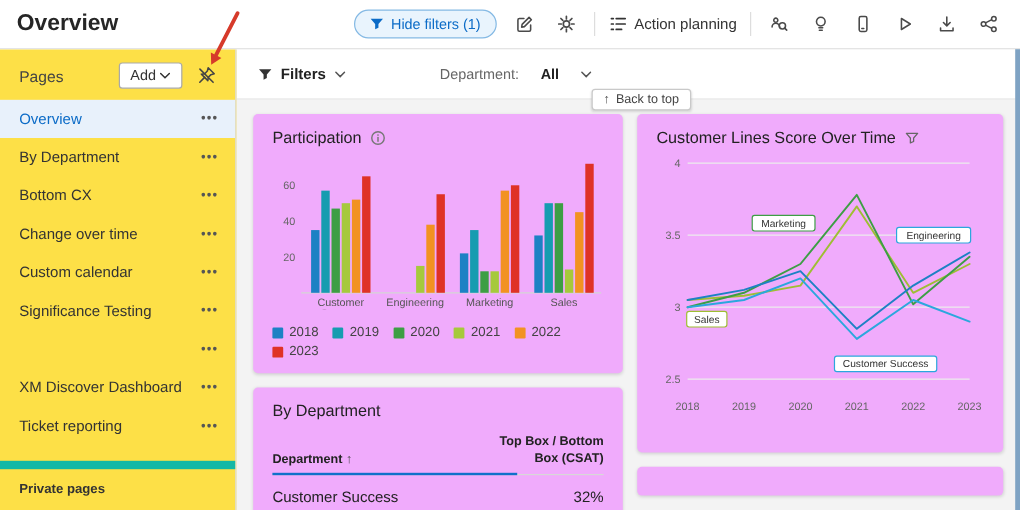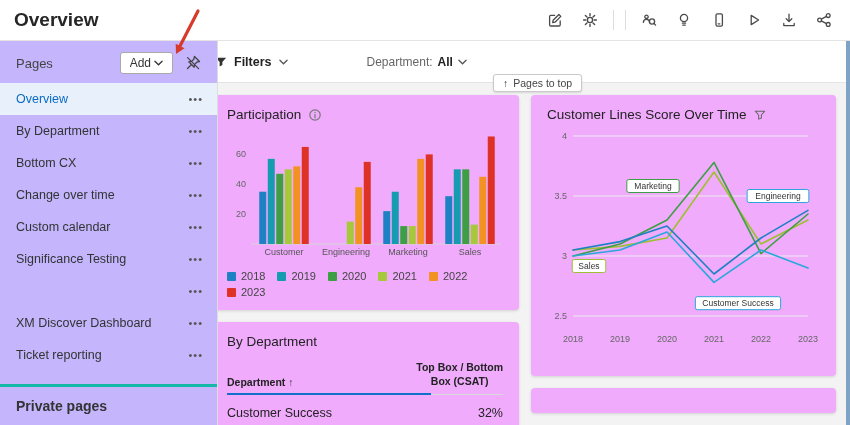--- a/index.html
+++ b/index.html
@@ -12,42 +12,42 @@
             border-bottom:1px solid #e4e4e4; display:flex; align-items:center; padding:0 14px; z-index:2; }
   .topbar-title { font-size:19px; font-weight:600; color:#262626; }
   .topbar-right { margin-left:auto; display:flex; align-items:center; gap:11px; }
   .btn-hide-filters { display:flex; align-items:center; gap:6px; background:#e9f4fd; border:1px solid #84b9e4;
             color:#0b6bc7; border-radius:14px; padding:4px 12px; font-size:12px; }
   .icon-btn { width:24px; height:24px; display:flex; align-items:center; justify-content:center; color:#4a4a4a; }
   .vdiv { width:1px; height:20px; background:#ddd; }
   .action-planning { display:flex; align-items:center; gap:6px; font-size:12.5px; color:#333; }
 
   
-  .sidebar { position:absolute; top:41px; left:0; width:218px; bottom:0; background:#c4b5fd;
+  .sidebar { position:absolute; top:41px; left:0; width:197px; bottom:0; background:#fde047;
              border-right:1px solid #ddd; display:flex; flex-direction:column; z-index:1; }
   .sidebar-header { display:flex; align-items:center; gap:10px; padding:11px 14px 9px 16px; }
   .pages-label { font-size:13px; color:#444; }
   .add-btn { margin-left:auto; display:flex; align-items:center; gap:3px; border:1px solid #a9a9a9;
              border-radius:3px; padding:3px 9px; font-size:12px; color:#333; background:#fff; }
   .pin-btn { width:20px; height:20px; display:flex; align-items:center; justify-content:center; color:#444; }
   .sidebar-list { flex:1; overflow:hidden; }
   .side-item { height:32px; display:flex; align-items:center; padding:0 14px 0 16px; font-size:12.5px; color:#333; cursor:pointer; }
   .side-item.selected { background:#e8f1fb; color:#0b6bc7; }
   .side-item .dots { margin-left:auto; color:#555; font-size:11px; letter-spacing:1px; }
-  .private-pages { border-top:3px solid #14b8a6; padding:11px 16px; font-size:14px; font-weight:700; color:#333; }
+  .private-pages { border-top:7px solid #14b8a6; padding:11px 16px; font-size:11px; font-weight:700; color:#333; }
 
   
   .annotation { position:absolute; left:162px; top:8px; z-index:30; pointer-events:none; }
 
   
   .main { position:absolute; top:41px; left:197px; right:0; bottom:0; background:#f3f3f3; overflow:hidden; }
   .filter-bar { height:42px; background:#fff; border-bottom:1px solid #e4e4e4; display:flex;
                 align-items:center; padding:0 18px; gap:40px; }
   .filters-btn { display:flex; align-items:center; gap:7px; font-size:12.5px; font-weight:600; color:#222; }
-  .dept-filter { display:flex; align-items:center; gap:5px; font-size:12px; cursor:pointer;padding-left:39px; }
+  .dept-filter { display:flex; align-items:center; gap:18px; font-size:12px; cursor:pointer;padding-left:39px; }
   .dept-filter .lbl { color:#666; }
   .dept-filter .val { color:#222; font-weight:600; }
   .back-to-top { position:absolute; left:296px; top:33px; background:#fff; border:1px solid #c9c9c9;
                  border-radius:3px; padding:2px 9px; font-size:10.5px; color:#444; display:flex; gap:5px;
                  box-shadow:0 1px 2px rgba(0,0,0,.12); z-index:5; align-items:center; }
   .content { position:absolute; top:42px; left:0; right:0; bottom:0; padding:12px 14px; display:flex; gap:12px; }
   .col-left { width:308px; flex:none; display:flex; flex-direction:column; gap:12px; }
   .col-right { flex:1; display:flex; flex-direction:column; gap:12px; }
   .card { background:#f0abfc; border-radius:4px; box-shadow:0 1px 3px rgba(0,0,0,.14); padding:12px 16px; }
   .card-title-row { display:flex; align-items:center; gap:7px; font-size:13.5px; color:#222; }
@@ -56,46 +56,58 @@
   .card-ces { height:292px; }
   .card-stub { height:60px; }
   .legend { display:flex; flex-wrap:wrap; gap:4px 12px; margin-top:8px; font-size:11px; color:#444; align-items:center; }
   .legend-item { display:flex; align-items:center; gap:5px; cursor:pointer; }
   .legend-item .sw { width:9px; height:9px; border-radius:1px; display:inline-block; }
 
   
   .tbl-head { display:flex; justify-content:space-between; align-items:flex-end; padding:12px 0 6px;
               font-size:10.5px; font-weight:700; color:#222; border-bottom:1px solid #d8d8d8; position:relative; }
   .tbl-head .sort { color:#444; font-weight:400; margin-left:3px; }
-  .tbl-head .right-col { text-align:center; line-height:1.3; }
+  .tbl-head .right-col { text-align:right; line-height:1.3; }
   .tbl-underline { position:absolute; left:0; bottom:-1px; height:2px; background:#1070ca; width:74%; }
   .tbl-row { display:flex; justify-content:space-between; padding:11px 0; font-size:12.5px; color:#222; }
 
   .scrollbar { position:absolute; right:0; top:41px; bottom:0; width:4px; background:#7fa3c4; z-index:6; cursor:pointer; }
   svg.ic { display:block; }
 </style>
 </head>
 <body>
 
 <div class="topbar">
   <div class="topbar-title">Overview</div>
   <div class="topbar-right">
+    <button class="btn-hide-filters">
+      <svg class="ic" width="12" height="12" viewBox="0 0 14 14">
+          <path d="M1 2H13L8.6 7V10.6L5.4 12.2V7L1 2Z" fill="currentColor"></path>
+        </svg>
+      <span>Hide filters (1)</span>
+    </button>
     <button class="icon-btn">
       <svg class="ic" width="16" height="16" viewBox="0 0 16 16" fill="none" stroke="currentColor" stroke-width="1.3" stroke-linecap="round" stroke-linejoin="round">
           <path d="M13.2 8.8V12.8A1.2 1.2 0 0 1 12 14H3.8A1.2 1.2 0 0 1 2.6 12.8V4.6A1.2 1.2 0 0 1 3.8 3.4H7.6"></path>
           <path d="M8 10.2L13.8 4.4L11.9 2.5L6.1 8.3L5.7 10.6Z"></path>
         </svg>
     </button>
     <button class="icon-btn">
       <svg class="ic" width="16" height="16" viewBox="0 0 16 16" fill="none" stroke="currentColor" stroke-width="1.4" stroke-linecap="round">
           <circle cx="8" cy="8" r="2.6"></circle>
           <path d="M8 1.6V3.8M8 12.2V14.4M1.6 8H3.8M12.2 8H14.4M3.4 3.4L5 5M11 11L12.6 12.6M12.6 3.4L11 5M5 11L3.4 12.6"></path>
         </svg>
     </button>
     <div class="vdiv"></div>
+    <button class="action-planning">
+      <svg class="ic" width="16" height="16" viewBox="0 0 16 16" fill="none" stroke="currentColor" stroke-width="1.4" stroke-linecap="round">
+          <path d="M2.5 3.5H4.1M6.5 3.5H14M2.5 8H4.1M6.5 8H14M2.5 12.5H4.1M6.5 12.5H11"></path>
+        </svg>
+      <span>Action planning</span>
+    </button>
     <div class="vdiv"></div>
     <button class="icon-btn">
       <svg class="ic" width="16" height="16" viewBox="0 0 16 16" fill="none" stroke="currentColor" stroke-width="1.3" stroke-linecap="round">
           <circle cx="5.5" cy="4.8" r="1.7"></circle>
           <path d="M2.4 10.4A3.1 3.1 0 0 1 8.6 10.4"></path>
           <circle cx="11" cy="9.5" r="2.6"></circle>
           <path d="M12.9 11.4L14.6 13.1"></path>
         </svg>
     </button>
     <button class="icon-btn">
@@ -210,21 +222,21 @@
       <span class="lbl">Department:</span>
       <span class="val">All</span>
       <svg class="ic" width="9" height="6" viewBox="0 0 10 6" fill="none" stroke="#555" stroke-width="1.4" stroke-linecap="round">
           <path d="M1 1L5 5L9 1"></path>
         </svg>
     </div>
   </div>
 
   <button class="back-to-top">
     <span>↑</span>
-    <span>Pages to top</span>
+    <span>Back to top</span>
   </button>
 
   <div class="content">
 
     <div class="col-left">
 
       <div class="card card-participation">
         <div class="card-title-row">
           <span>Participation</span>
           <svg class="ic" width="14" height="14" viewBox="0 0 14 14" fill="none" stroke="#777" stroke-width="1.2" stroke-linecap="round">

